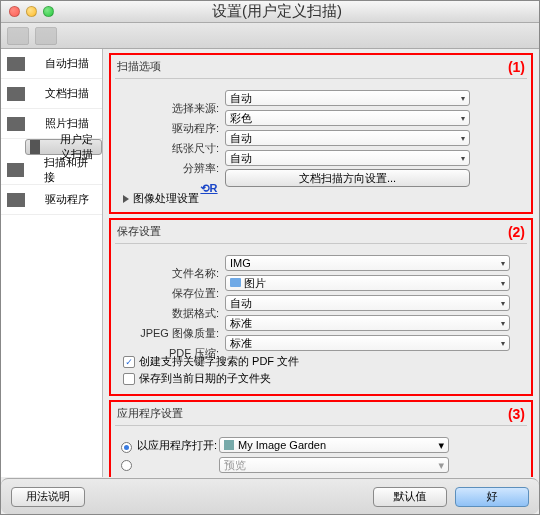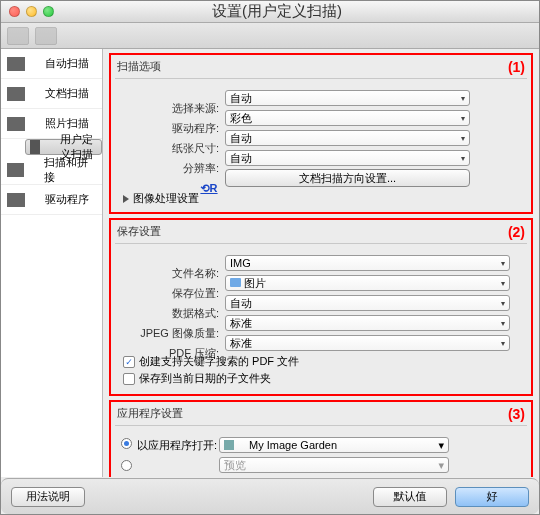--- a/index.html
+++ b/index.html
@@ -30,24 +30,24 @@
 .sel.wide{max-width:285px;}
 .sel .arr { font-size:8px; color:#444;}
 .btn { height:18px; background:linear-gradient(#fdfdfd,#e4e4e4); border:1px solid #8a8a8a; border-radius:4px; font-size:10px; display:inline-flex; align-items:center; justify-content:center; padding:0 8px;}
 .discrow { display:flex; align-items:center; margin:4px 0 0 8px; gap:4px;}
 .tri { display:inline-block; width:0; height:0; border-top:4px solid transparent; border-bottom:4px solid transparent; border-left:6px solid #555;}
 .chk { display:flex; align-items:center; gap:4px; margin:2px 0 2px 8px; font-size:10.5px;}
 .chkbox { width:12px; height:12px; border:1px solid #888; background:#fff; border-radius:2px; display:inline-flex; align-items:center; justify-content:center; font-size:9px; color:#2a6cd6;}
 .radio { width:11px; height:11px; border:1px solid #777; border-radius:50%; background:#fff; display:inline-flex; align-items:center; justify-content:center;}
 .radio .dot{width:5px;height:5px;border-radius:50%;background:#3a7be0;}
 .radiorow { display:flex; align-items:center; margin:2px 0; height:18px;}
-.radiolab { width:104px; display:flex; align-items:flex-start; gap:5px; padding-left:6px;}
+.radiolab { width:104px; display:flex; align-items:flex-end; gap:5px; padding-left:6px;}
 .appsel { flex:1; max-width:230px; height:16px; border:1px solid #9a9a9a; border-radius:3px; background:linear-gradient(#fff,#f4f4f4); font-size:10px; padding:0 4px; display:flex; align-items:center; justify-content:space-between;}
 .appsel.dis{ color:#9a9a9a; }
-.appsel .ic{ display:inline-flex; align-items:center; gap:15px;}
+.appsel .ic{ display:inline-flex; align-items:center; gap:4px;}
 .sq{width:10px;height:10px;background:#7aa;}
 .footer { position:absolute; bottom:0; left:0; right:0; height:36px; background:linear-gradient(#eaeaea,#d8d8d8); border-top:1px solid #aaa; display:flex; align-items:center; padding:0 10px; justify-content:space-between;border-radius:7px;}
 .footer .right{display:flex; gap:8px;}
 .fbtn { height:20px; min-width:74px; background:linear-gradient(#fdfdfd,#e2e2e2); border:1px solid #8a8a8a; border-radius:4px; font-size:11px; display:inline-flex; align-items:center; justify-content:center; padding:0 10px;}
 .fbtn.primary { background:linear-gradient(#cfe6ff,#8fc1f6); border-color:#5c8fbc;}
 .rot{ display:inline-block; width:20px; text-align:center; color:#1a46c8; font-weight:bold; text-decoration:underline;}
 .folder{width:11px;height:9px;background:#6fa9e6;border-radius:1px;display:inline-block;}
 </style>
 </head>
 <body>

